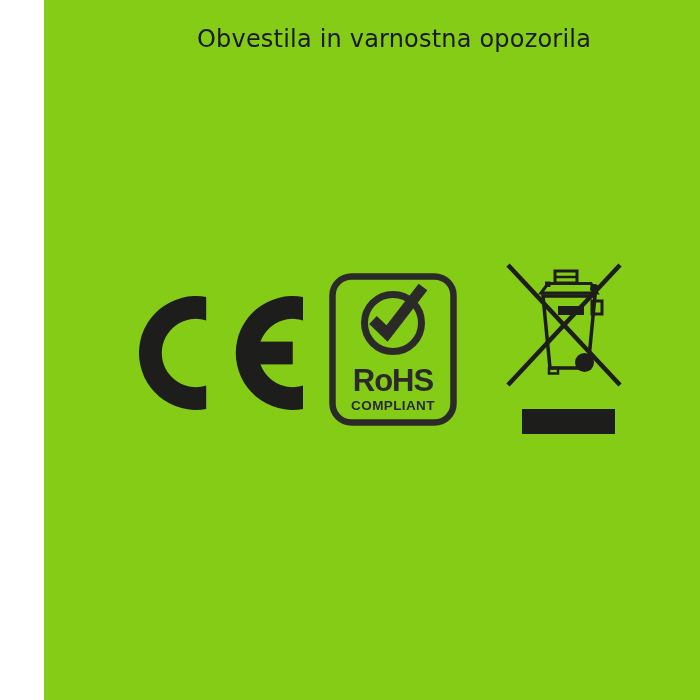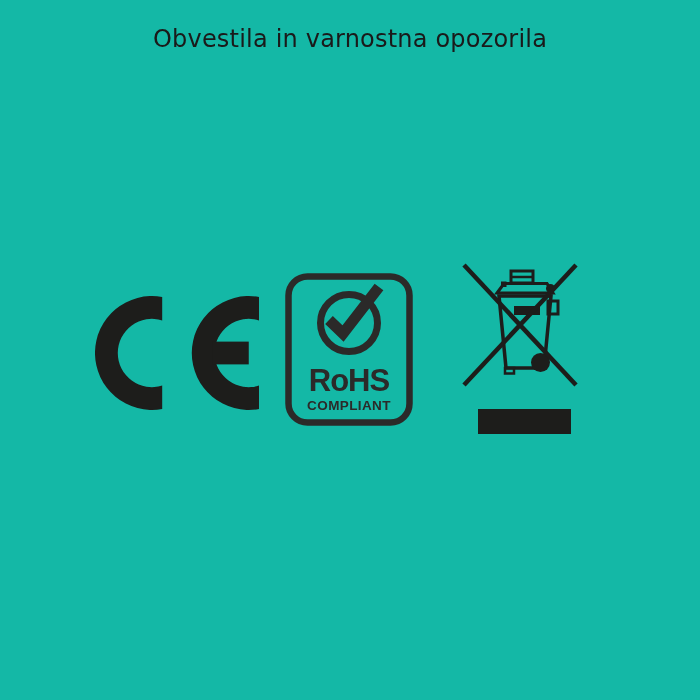--- a/index.html
+++ b/index.html
@@ -3,21 +3,21 @@
 <meta charset="utf-8">
 <style>
   html, body { margin: 0; padding: 0; }
   body {
     width: 700px; height: 700px;
     background: #ffffff;
     font-family: "Liberation Sans", sans-serif;
     position: relative;
     overflow: hidden;
   }
-  .page { position: absolute; inset: 0; background: #14b8a6; }
+  .page { position: absolute; inset: 0; background: #84cc16; margin-left: 44px; }
 
   .title {
     position: absolute;
     top: 25px; left: 0;
     width: 700px;
     margin: 0;
     text-align: center;
     font-size: 24px;
     font-weight: 400;
     letter-spacing: 0.2px;

